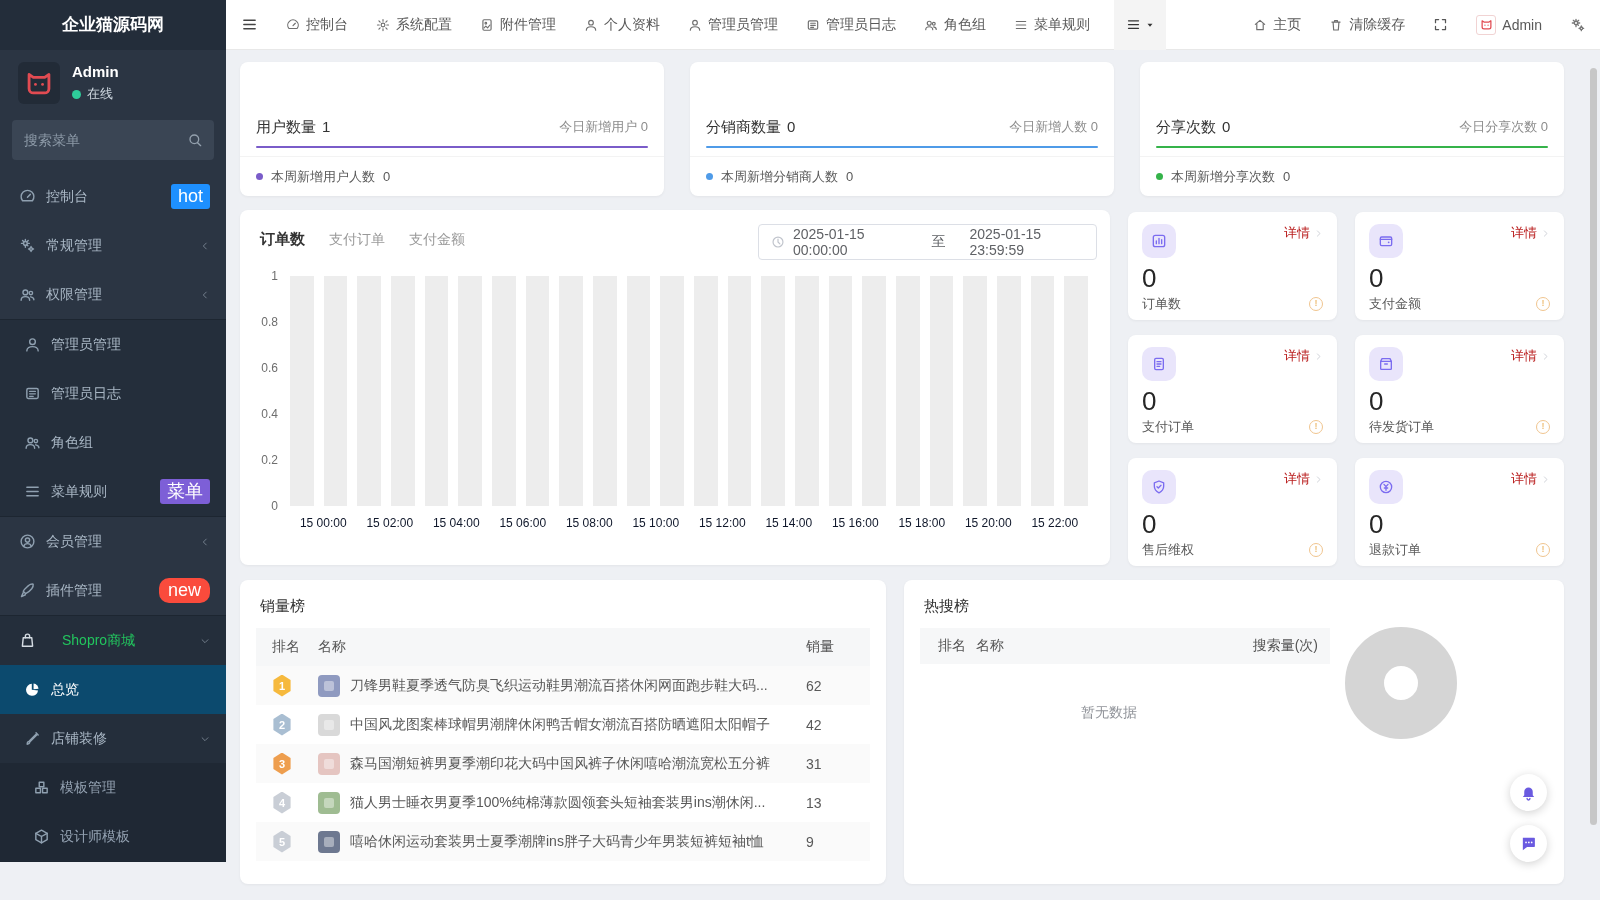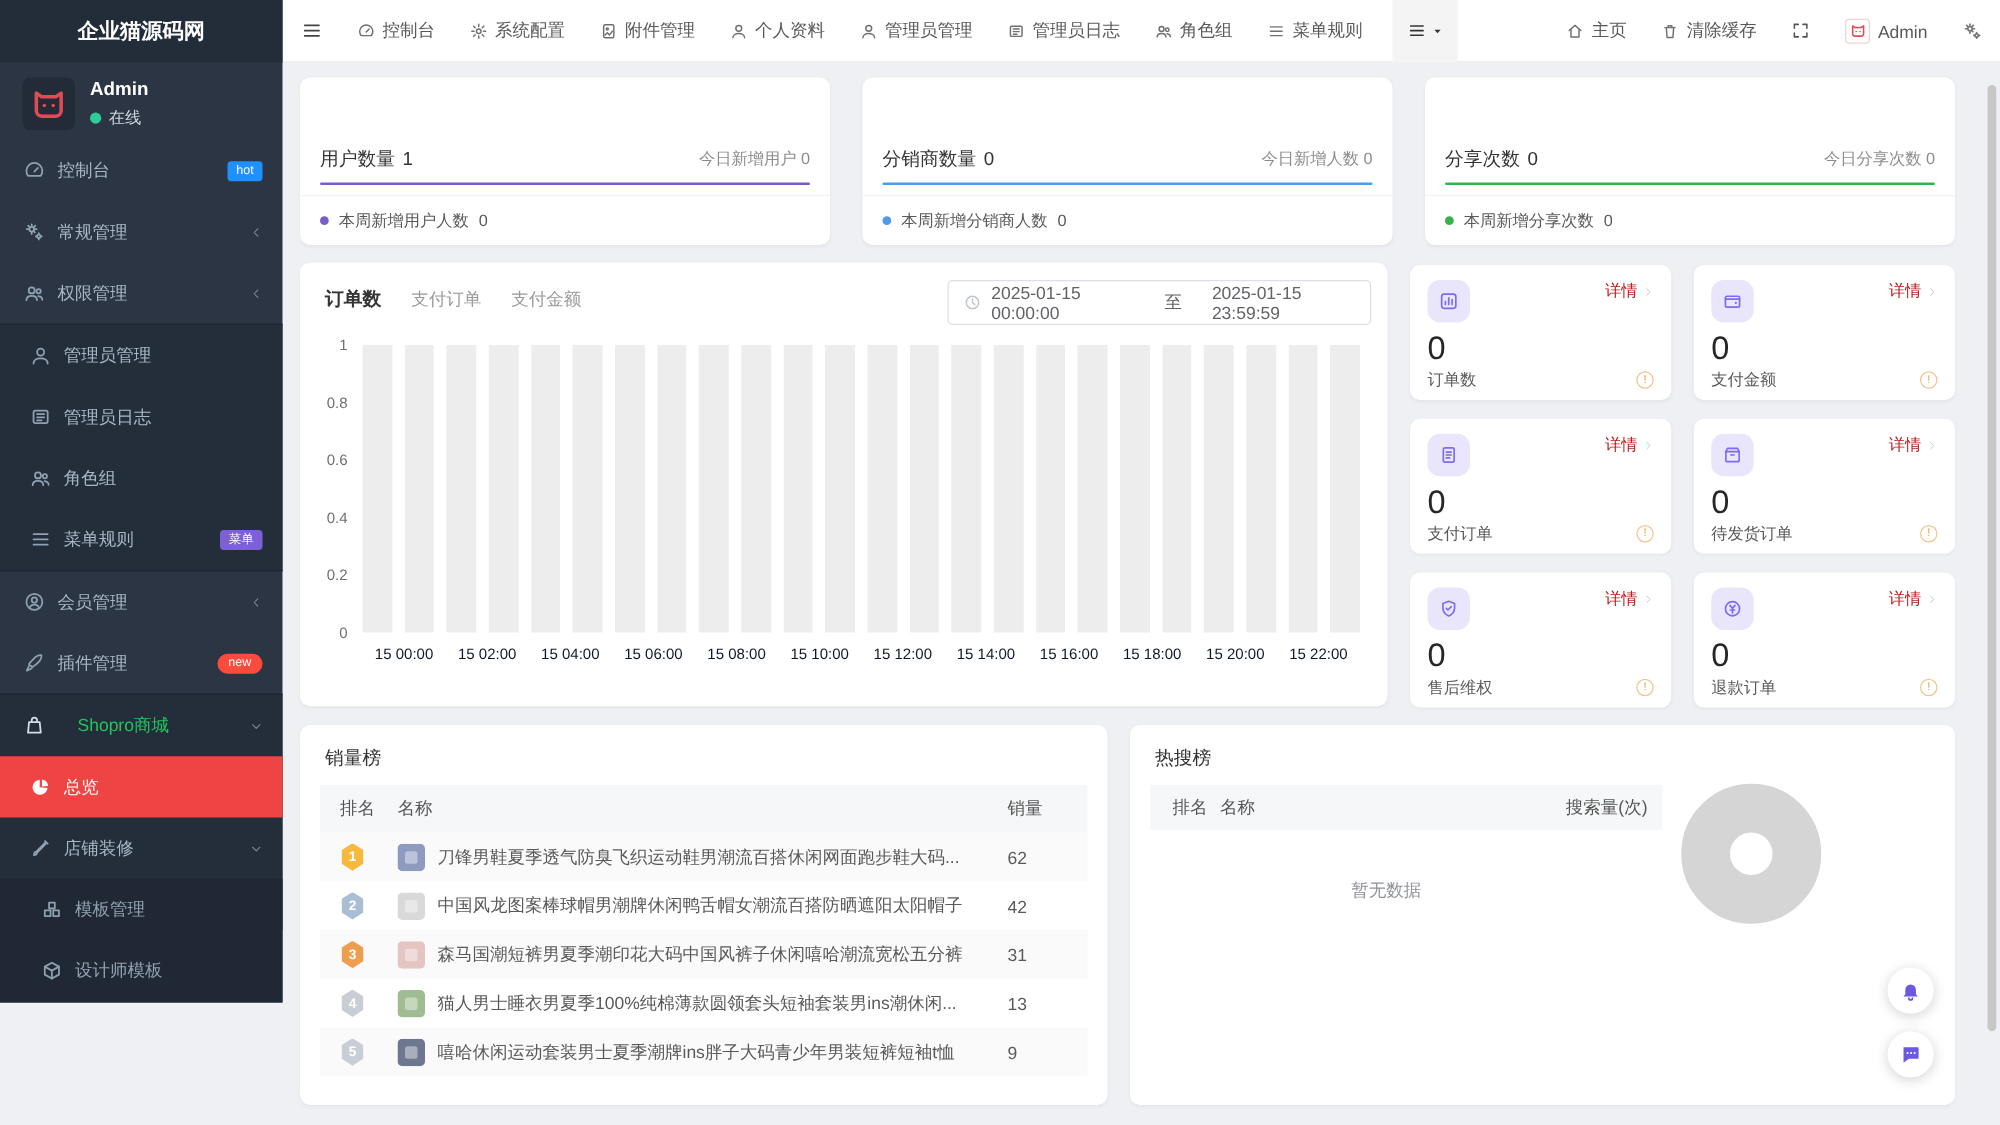--- a/index.html
+++ b/index.html
@@ -24,24 +24,24 @@
 
   .menu { font-size:14px; color:#a9b7c5; }
   .mrow { height:49px; display:flex; align-items:center; padding:0 16px 0 19px; cursor:pointer; }
   .mrow .mi { width:17px; height:17px; margin-right:10px; color:#8fa0b0; flex:none; }
   .mrow .mlabel { flex:1; white-space:nowrap; overflow:hidden; }
   .block { background:#242e3b; border-top:1px solid #1d2631; border-bottom:1px solid #1d2631; }
   .block2 { background:#1f2834; }
   .mrow.sub { padding-left:24px; }
   .mrow.sub2 { padding-left:33px; color:#93a1b1; }
   .mrow.white { color:#22c55e;gap:16px; }
-  .mrow.active { background:#ef4444; color:#fff;justify-content:space-between; }
+  .mrow.active { background:#0c4a6e; color:#fff;justify-content:space-between; }
   .mrow.active .mi { color:#fff; }
   .chev { color:#7f8b99; width:10px; height:10px; flex:none; }
-  .badge { font-size:10px; color:#fff; border-radius:3px; padding:2px 7px; line-height:1.2; flex:none; }
+  .badge { font-size:18px; color:#fff; border-radius:3px; padding:2px 7px; line-height:1.2; flex:none; }
   .badge.hot { background:#1e90ff; }
   .badge.menu-b { background:#7d5fd7; }
   .badge.new-b { background:#fa4b3c; border-radius:10px; padding:2px 9px; }
 
   
   .navbar { position:absolute; left:226px; top:0; width:1374px; height:50px; background:#fff;
     border-bottom:1px solid #e8e8e8; display:flex; align-items:center; color:#595959; font-size:14px; z-index:4; }
   .nav-burger { width:46px; height:50px; display:flex; align-items:center; justify-content:center; color:#444; cursor:pointer; }
   .nav-tab { display:flex; align-items:center; gap:6px; padding:0 14px; height:50px; cursor:pointer; white-space:nowrap; }
   .nav-tab .ti { width:14px; height:14px; color:#6f6f6f; }
@@ -277,20 +277,26 @@
       </div>
     <div class="user-meta">
       <div class="user-name">Admin</div>
       <div class="user-status">
           <span class="dot-green"></span>
           <span>在线</span>
         </div>
     </div>
   </div>
 
+  <div class="search-wrap">
+    <input class="search-input" placeholder="搜索菜单" style="">
+    <svg class="search-ic" width="16" height="16">
+        <use href="#i-search"></use>
+      </svg>
+  </div>
 
   <nav class="menu">
     <div class="mrow">
       <svg class="mi">
           <use href="#i-gauge"></use>
         </svg>
       <span class="mlabel">控制台</span>
       <span class="badge hot">hot</span>
     </div>
     <div class="mrow">

